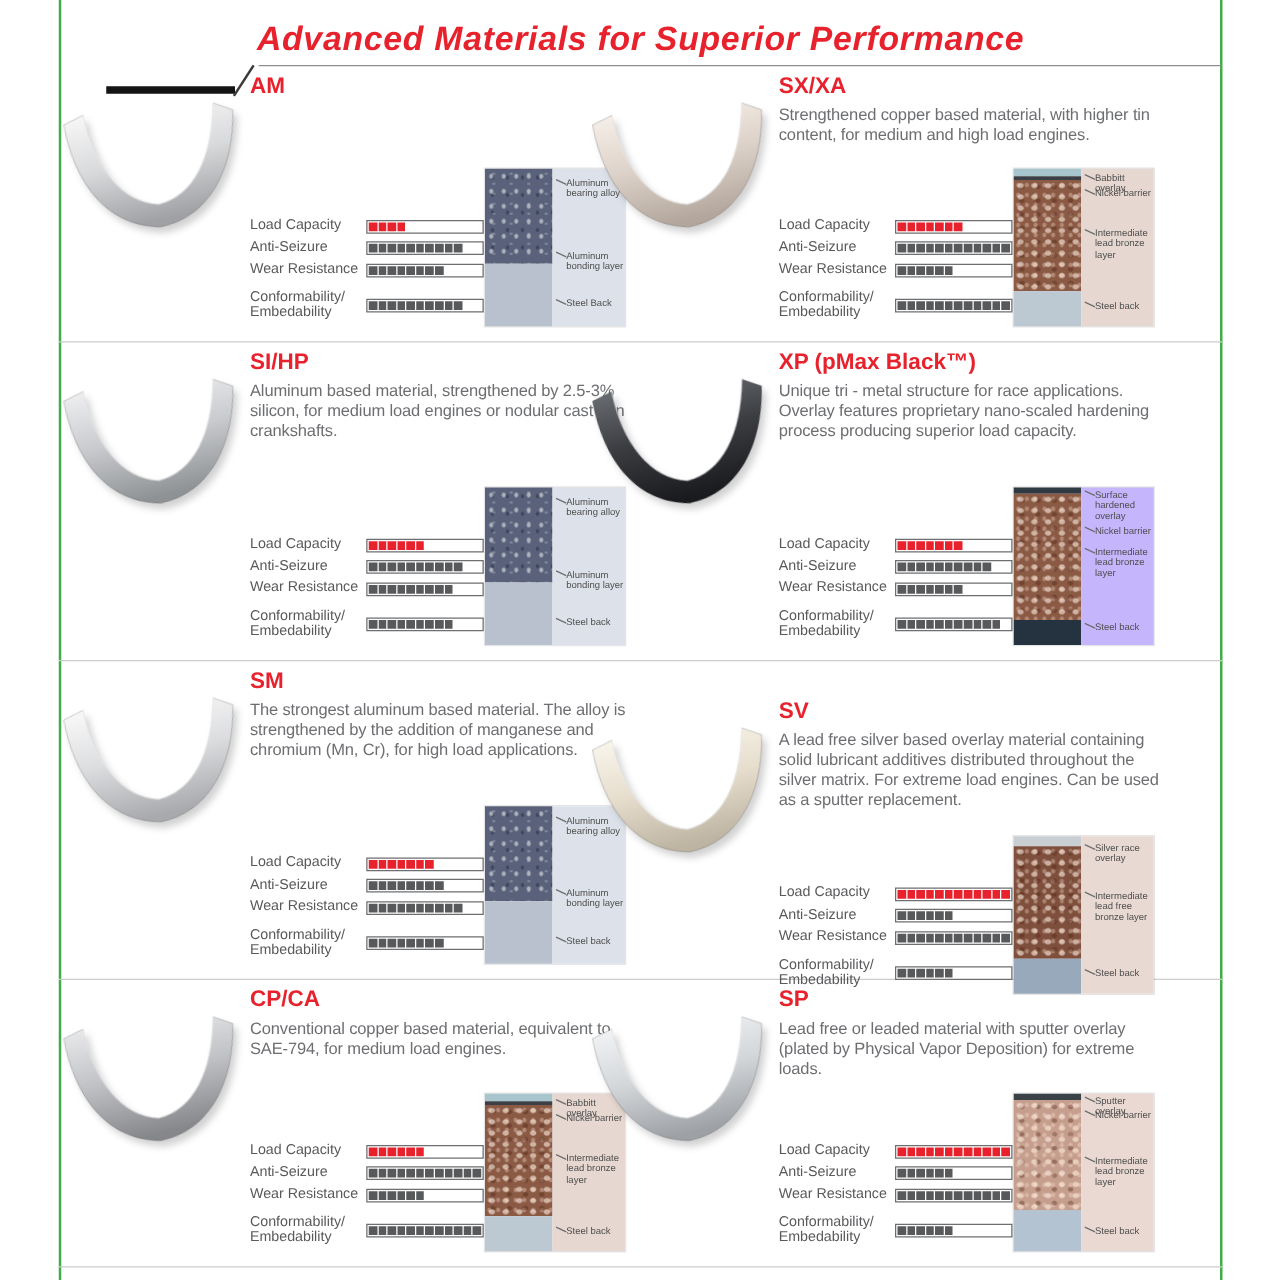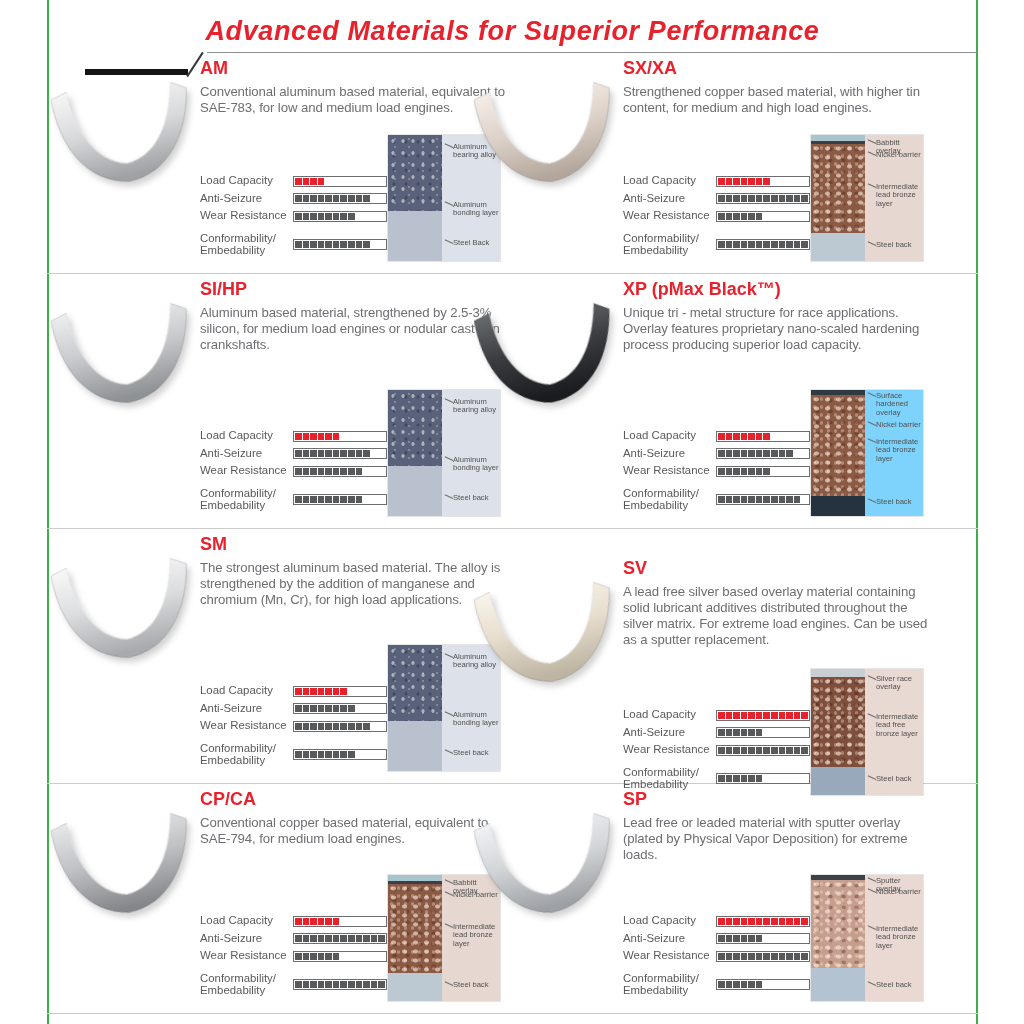--- a/index.html
+++ b/index.html
@@ -81,21 +81,20 @@
           <linearGradient id="bg0" x1="0" y1="0" x2="0.18" y2="1">
             <stop offset="0" stop-color="#f8f8f8"></stop>
             <stop offset="0.5" stop-color="#d8d9db"></stop>
             <stop offset="1" stop-color="#9fa1a4"></stop>
           </linearGradient>
         </defs>
         <path d="M6,14 C10,64 34,98 74,102 C114,98 136,62 140,16 L125,9 C120,52 102,80 74,84 C46,80 26,50 22,8 Z" fill="url(#bg0)" stroke="rgba(0,0,0,.25)" stroke-width="0.6"></path>
         <path d="M22,8 C26,50 46,80 74,84 C102,80 120,52 125,9" fill="none" stroke="rgba(255,255,255,.55)" stroke-width="1.2"></path>
       </svg>
       <div class="sec-title">AM</div>
-      <div class="sec-desc">Conventional aluminum based material, equivalent to SAE-783, for low and medium load engines.</div>
       <div class="ratings">
         <div class="r-row">
           <span class="r-label">Load Capacity</span>
           <span class="bar">
             <i class="seg red"></i>
             <i class="seg red"></i>
             <i class="seg red"></i>
             <i class="seg red"></i>
             <i class="seg"></i>
             <i class="seg"></i>
@@ -453,21 +452,21 @@
             <i class="seg"></i>
           </span>
         </div>
       </div>
       <div class="diag">
         <div class="tex">
           <div class="layer" style="height:4%;background-color:#2f3a42"></div>
           <div class="layer tx-cu" style="height:80%;background-color:#8a5a45"></div>
           <div class="layer" style="height:16%;background-color:#253240"></div>
         </div>
-        <div class="panel" style="background:#7dd3fc">
+        <div class="panel" style="background:#c4b5fd">
           <span class="d-label" style="top:2px">Surface hardened overlay</span>
           <span class="d-label" style="top:31px">Nickel barrier</span>
           <span class="d-label" style="top:48px">Intermediate lead bronze layer</span>
           <span class="d-label" style="top:108px">Steel back</span>
         </div>
       </div>
     </div>
     <div class="cell" style="top: 528px; height: 255px; left: 55px;">
       <svg class="bearing" viewBox="0 0 150 112">
         <defs>

